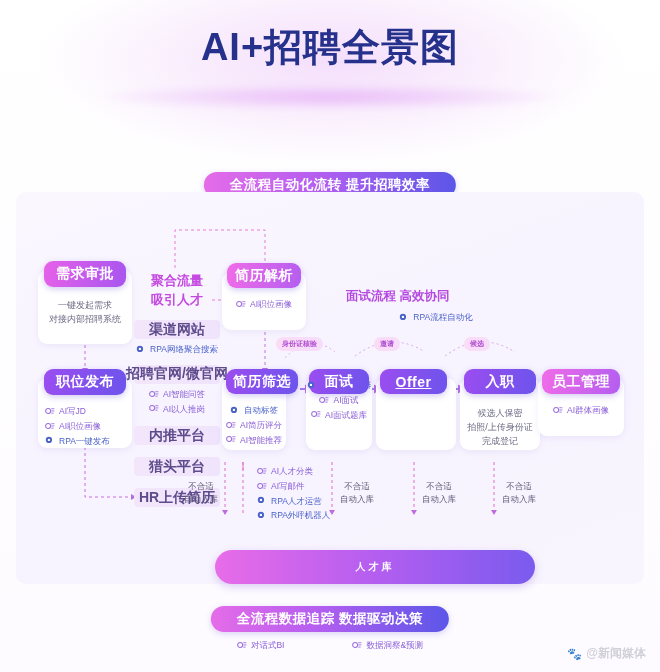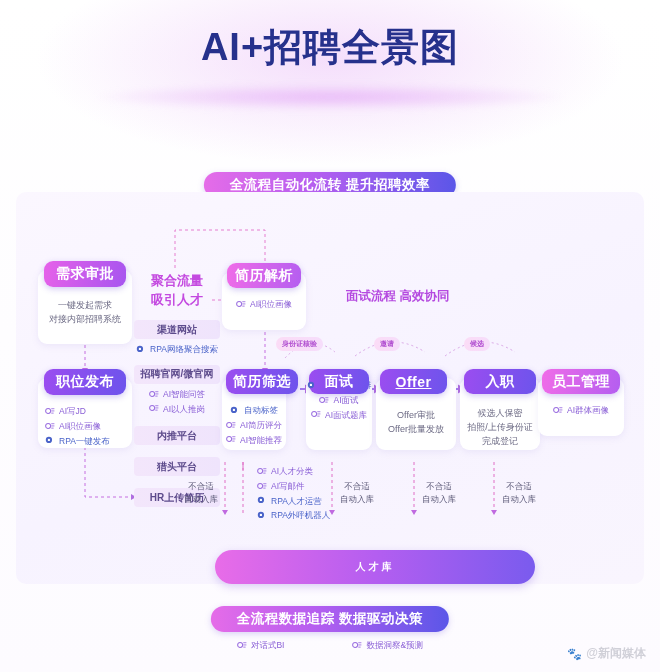--- a/index.html
+++ b/index.html
@@ -102,21 +102,21 @@
     color: #c44ae0; line-height: 1.35; white-space: nowrap;
   }
   .sec-head2 {
     text-align: left; font-size: 12.5px; font-weight: bold;
     color: #b54ae0; white-space: nowrap;
   }
 
   .lav-bar {
     border-radius: 4px;
     background: linear-gradient(90deg, #f3e6fb, #efe4fc);
-    color: #5d4b8c; font-size: 10px; font-weight: bold;
+    color: #5d4b8c; font-size: 14px; font-weight: bold;
     display: flex; align-items: center; justify-content: center;
     height: 19px; white-space: nowrap;
   }
 
   .mini-tag {
     background: linear-gradient(90deg,#fbdcf6,#f6ddfb);
     color: #b14fd0; font-size: 7px; border-radius: 7px;
     padding: 2px 6px; white-space: nowrap; font-weight: bold;
   }
 
@@ -287,20 +287,29 @@
             <path d="M8 2.2 L12 2.2 M8 5 L12 5 M8 7.8 L11 7.8" stroke="#9a6ee0" stroke-width="1.1"></path>
           </svg>
         </span>
       <span>AI职位画像</span>
     </div>
   </div>
 </div>
 
 <div class="node" style="left:346px; top:288px; width:180px;">
   <div class="sec-head2">面试流程 高效协同</div>
+  <div class="feat-row blue" style="justify-content:center; padding-left:0; margin-top:5px;">
+    <span class="ico">
+        <svg viewBox="0 0 14 10">
+          <circle cx="5" cy="5" r="4" fill="#4a63c9"></circle>
+          <circle cx="5" cy="5" r="1.5" fill="#fff"></circle>
+        </svg>
+      </span>
+    <span>RPA流程自动化</span>
+  </div>
 </div>
 
 <div class="node mini-tag" style="left:276px; top:337px;">身份证核验</div>
 <div class="node mini-tag" style="left:374px; top:337px;">邀请</div>
 <div class="node mini-tag" style="left:464px; top:337px;">候选</div>
 
 <div class="node card" style="left:222px; top:378px; width:64px; height:72px;">
   <div class="chip" style="position:absolute; left:4px; top:-9px; width:72px; height:25px;">简历筛选</div>
   <div style="margin-top:25px;">
     <div class="feat-row blue" style="justify-content:center; padding-left:0;text-align:right;">
@@ -361,24 +370,20 @@
             <path d="M8 2.2 L12 2.2 M8 5 L12 5 M8 7.8 L11 7.8" stroke="#9a6ee0" stroke-width="1.1"></path>
           </svg>
         </span>
       <span>AI面试题库</span>
     </div>
   </div>
 </div>
 
 <div class="node card" style="left:376px; top:378px; width:80px; height:72px;">
   <div class="chip" style="position:absolute; left:4px; top:-9px; width:67px; height:25px;text-decoration:underline;">Offer</div>
-  <div class="sub-lines" style="margin-top:26px;">
-    <div>Offer审批</div>
-    <div>Offer批量发放</div>
-  </div>
 </div>
 
 <div class="node card" style="left:460px; top:378px; width:80px; height:72px;">
   <div class="chip" style="position:absolute; left:4px; top:-9px; width:72px; height:25px;">入职</div>
   <div class="sub-lines" style="margin-top:24px;">
     <div>候选人保密</div>
     <div>拍照/上传身份证</div>
     <div>完成登记</div>
   </div>
 </div>

